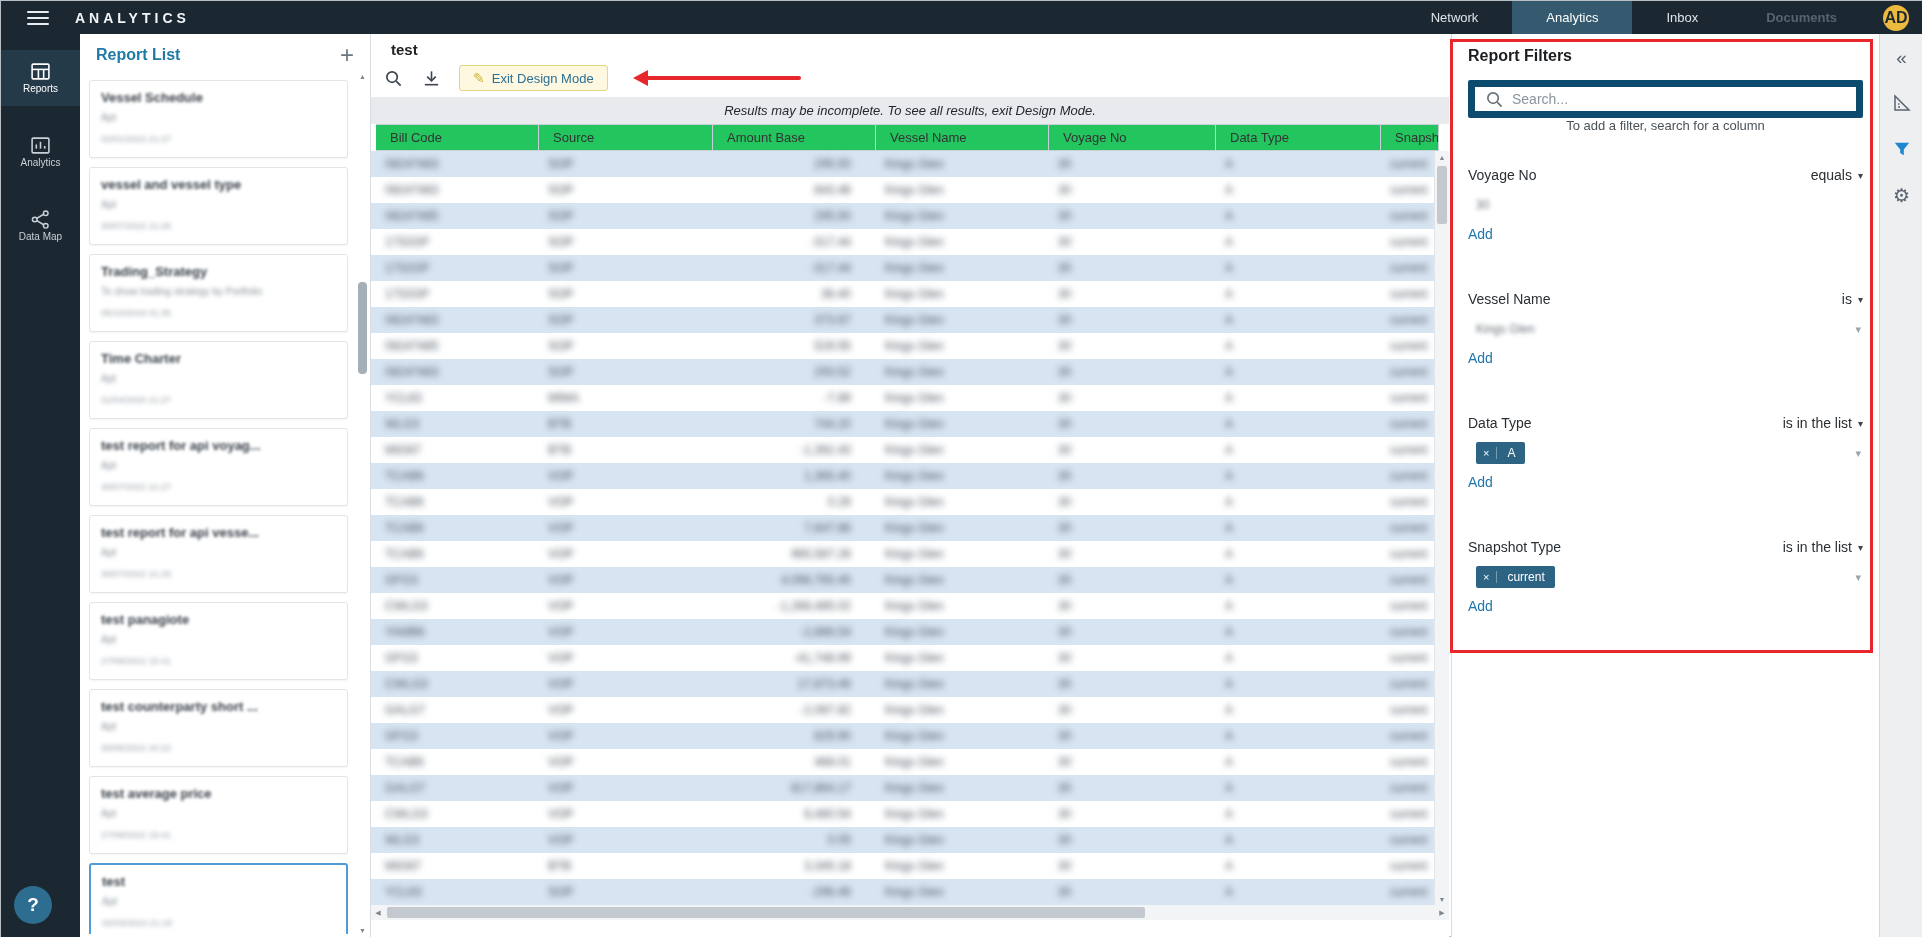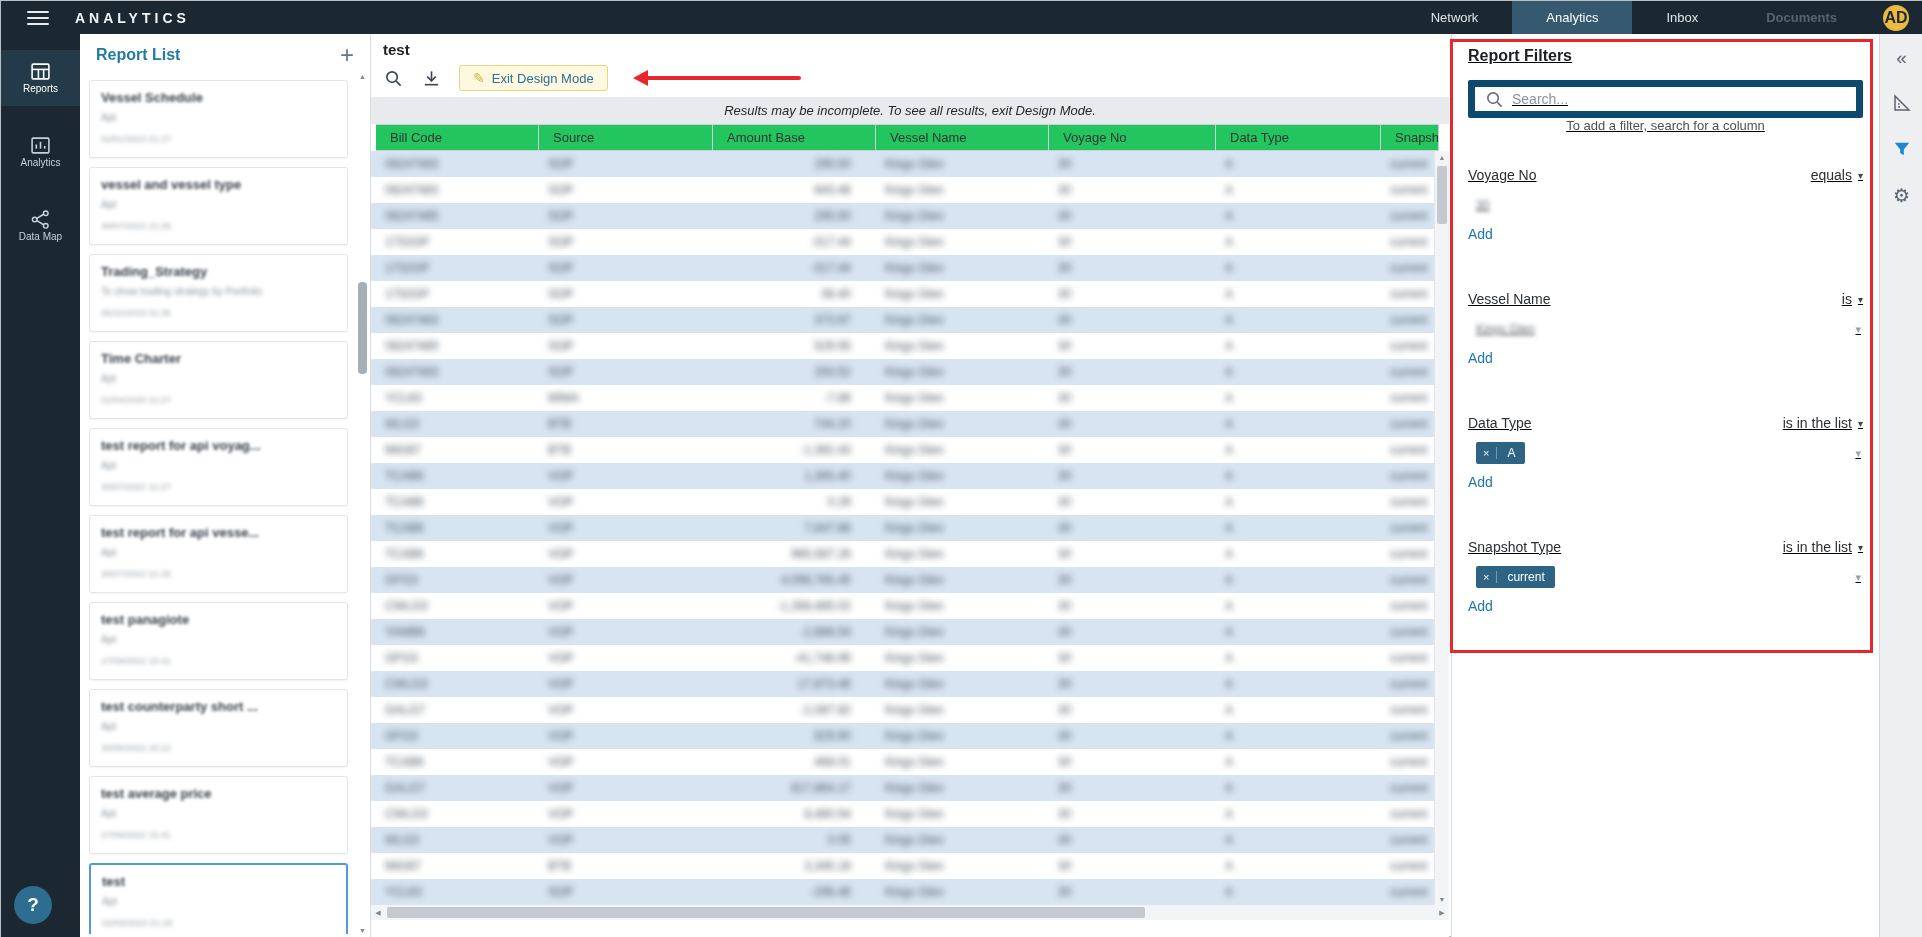--- a/index.html
+++ b/index.html
@@ -52,21 +52,21 @@
   .rc-sub{font-size:10px;color:#8a949c;margin-bottom:11px;white-space:nowrap;overflow:hidden;}
   .rc-date{font-size:9px;color:#9aa3ab;}
   .rp-scrollbar{position:absolute;right:1px;top:36px;bottom:2px;width:13px;}
   .sb-arrow{position:absolute;left:0;width:13px;height:12px;font-size:7px;color:#7e8790;
     display:flex;align-items:center;justify-content:center;}
   .sb-arrow.up{top:0;} .sb-arrow.down{bottom:0;}
   .rp-sb-thumb{position:absolute;left:2px;width:9px;top:212px;height:92px;background:#a7afb6;border-radius:4px;}
 
   
   #main{position:absolute;left:370px;top:33px;width:1078px;height:904px;background:#fff;}
-  .main-title{position:absolute;left:12px;top:7px;font-size:15px;font-weight:bold;color:#222;}
+  .main-title{position:absolute;left:20px;top:7px;font-size:15px;font-weight:bold;color:#222;}
   .toolbar{position:absolute;left:12px;top:29px;height:30px;display:flex;align-items:center;gap:18px;}
   .tool-icon{width:20px;height:20px;color:#3c4650;cursor:pointer;display:flex;align-items:center;justify-content:center;}
   .exit-btn{display:flex;align-items:center;gap:7px;background:#fdf8df;border:1px solid #e3d87e;
     border-radius:3px;padding:4px 13px;font-size:13px;color:#2b7095;cursor:pointer;
     font-family:inherit;height:26px;}
   .exit-btn .pencil{color:#cdb32b;font-size:14px;}
   .notice{position:absolute;left:0;top:63px;width:100%;height:27px;background:#e8eaed;
     display:flex;align-items:center;justify-content:center;font-size:13px;font-style:italic;color:#23282d;}
   #thead{position:absolute;left:5px;top:90px;width:1063px;height:27px;display:grid;
     grid-template-columns:163px 174px 163px 173px 167px 165px 58px;background:#22c55e;
@@ -82,21 +82,21 @@
   .vscroll .sb-arrow{width:14px;}
   .vs-thumb{position:absolute;left:2px;top:15px;width:10px;height:58px;background:#c3c9cf;border-radius:2px;}
   .hscroll{position:absolute;left:0;top:871px;width:1078px;height:15px;background:#f3f4f6;}
   .hs-arrow{position:absolute;top:0;width:14px;height:15px;font-size:7px;color:#7e8790;
     display:flex;align-items:center;justify-content:center;}
   .hs-arrow.left{left:0;} .hs-arrow.right{right:0;}
   .hs-thumb{position:absolute;left:16px;top:2px;width:758px;height:11px;background:#c3c9cf;border-radius:2px;}
 
   
   #filters{position:absolute;left:1450px;top:33px;width:428px;height:904px;background:#fff;
-    border-left:1px solid #d9dde1;padding:13px 16px 0 16px;text-decoration:underline;}
+    border-left:1px solid #d9dde1;padding:13px 16px 0 16px;}
   .f-title{font-size:16px;font-weight:bold;color:#1c1f22;margin-bottom:15px;}
   .f-search{height:38px;border:7px solid #0c4a6e;border-radius:2px;display:flex;align-items:center;
     padding:0 10px;background:#fff;}
   .f-search-icon{color:#6a737b;display:flex;align-items:center;}
   .f-search input{border:none;outline:none;flex:1;font-size:14px;color:#333;margin-left:8px;
     font-family:inherit;background:transparent;}
   .f-search input::placeholder{color:#8a949c;}
   .f-hint{text-align:center;font-size:13px;color:#4a5258;margin-bottom:34px;}
   .fgroup{margin-bottom:48px;}
   .fg-head{display:flex;justify-content:space-between;align-items:center;font-size:14px;color:#2a2f34;}

